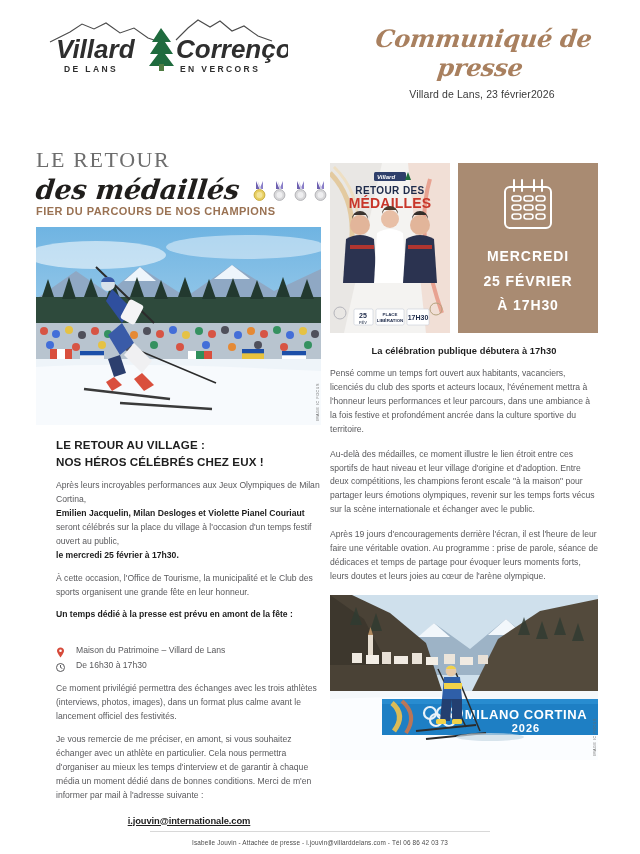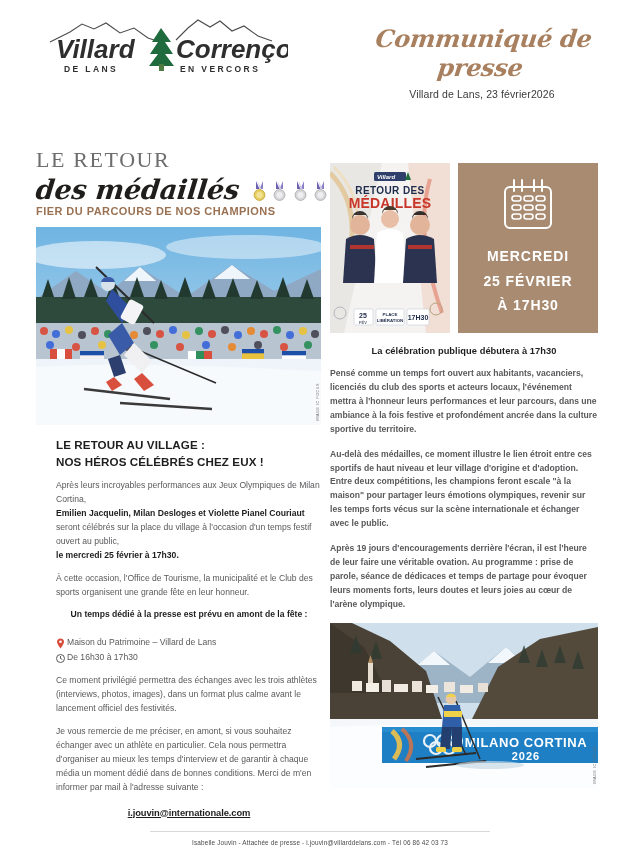--- a/index.html
+++ b/index.html
@@ -130,21 +130,21 @@
   }
   .body-text {
     margin-left: 20px;
     margin-top: 9px;
     font-size: 8.6px;
     line-height: 1.62;
     color: #59595c;
   }
   .body-text p { margin: 0 0 9px 0; }
   .body-text b, .body-text strong { color: #1e1e1e; font-weight: bold; }
-  .li-row { display: flex; align-items: center; gap: 2px; margin: 1px 0; }
+  .li-row { display: flex; align-items: flex-end; gap: 11px; margin: 1px 0; }
   .li-ico { width: 9px; height: 11px; flex: 0 0 9px; margin-top: 1px; }
   .mail {
     display: block;
     text-align: center;
     font-weight: bold;
     font-size: 9.4px;
     color: #1e1e1e;
     text-decoration: underline;
     margin-top: 10px;
     letter-spacing: -.1px;
@@ -189,21 +189,21 @@
     color: #1e1e1e;
     letter-spacing: .05px;
     text-align: center;
   }
   .r-body {
     margin-top: 11px;
     font-size: 8.6px;
     line-height: 1.62;
     color: #59595c;
   }
-  .r-body p { margin: 0 0 11px 0; font-weight: bold; }
+  .r-body p { margin: 0 0 11px 0; }
 
   .photo-bottom {
     position: relative;
     margin-top: 1px;
     width: 268px; height: 165px;
     overflow: hidden;
     background: #5eead4;
   }
 
   
@@ -415,21 +415,21 @@
     <div class="body-text">
       <p>
         <span>Après leurs incroyables performances aux Jeux Olympiques de Milan Cortina,</span><br>
         <b>Emilien Jacquelin, Milan Desloges et  Violette Pianel Couriaut</b><br>
         <span>seront célébrés sur la place du village à l'occasion d'un temps festif ouvert au public,</span><br>
         <b>le mercredi 25 février à 17h30.</b>
       </p>
 
       <p>À cette occasion, l'Office de Tourisme, la municipalité et le Club des sports organisent une grande fête en leur honneur.</p>
 
-      <p style="margin-bottom:14px;text-align:center;">
+      <p style="margin-bottom:22px;">
         <b>Un temps dédié à la presse est prévu en amont de la fête :</b>
       </p>
 
       <div class="li-row">
         <svg class="li-ico" viewBox="0 0 9 11">
           <path d="M4.5 0.6 C2.4 0.6 1 2 1 3.8 C1 6 4.5 10.4 4.5 10.4 C4.5 10.4 8 6 8 3.8 C8 2 6.6 0.6 4.5 0.6 Z" fill="#d64a3a"></path>
           <circle cx="4.5" cy="3.7" r="1.3" fill="#ffffff"></circle>
         </svg>
         <span>Maison du Patrimoine – Villard de Lans</span>
       </div>

